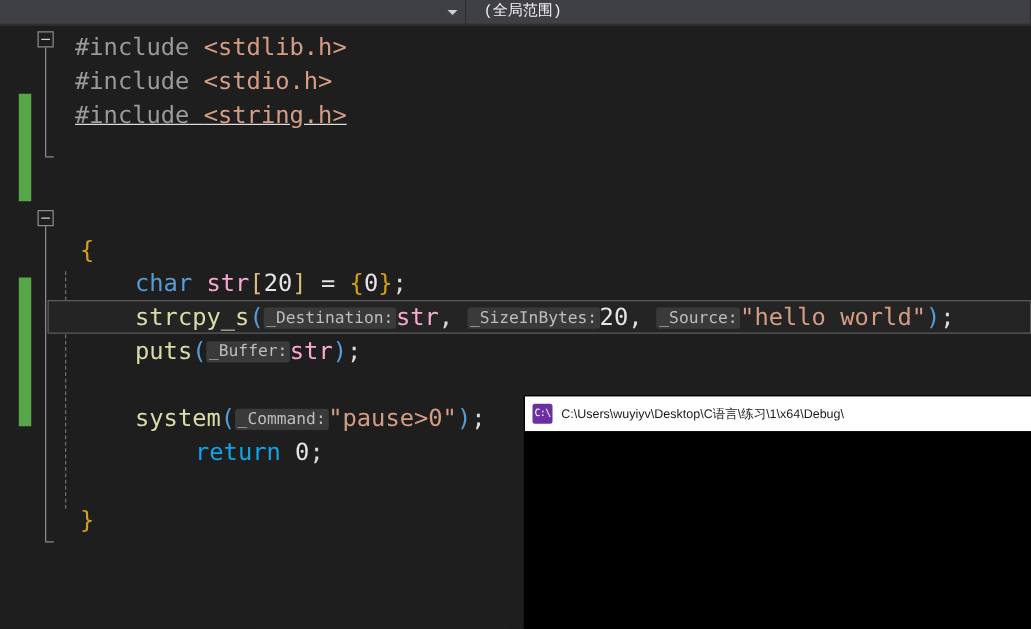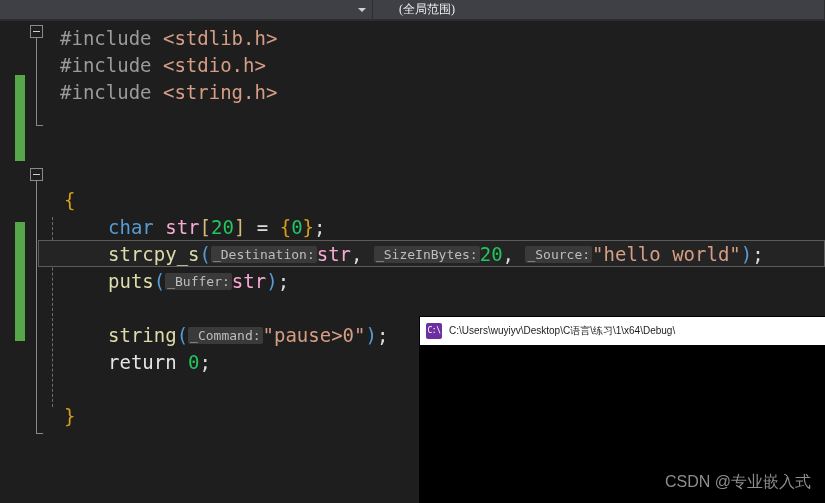--- a/index.html
+++ b/index.html
@@ -45,22 +45,21 @@
     width: 0; height: 0;
     border-left: 4px solid transparent;
     border-right: 4px solid transparent;
     border-top: 4px solid #d0d0d0;
   }
   .nav-label {
     color: #f0f0f0;
     font-size: 12px;
     line-height: 19px;
     white-space: nowrap;
-    font-family: Liberation Serif, serif;
-    margin-left: 12px;
+    font-family: Liberation Mono, monospace;
   }
   .nav-sep {
     position: absolute;
     left: 0; top: 19px;
     width: 825px; height: 2px;
     background: #2d2d30;
   }
 
   
   .editor {
@@ -128,24 +127,24 @@
     font-size: 19px;
     line-height: 27px;
     white-space: pre;
     color: #dcdcdc;
   }
   .line { position: absolute; left: 44px; height: 27px; }
 
   .t-pre    { color: #9b9b9b; }            
   .t-inc    { color: #d69d85; }            
   .t-kw     { color: #569cd6; }            
-  .t-kw2    { color: #e5e5e5; }            
+  .t-kw2    { color: #0ea5e9; margin-left: 48px; }            
   .t-fn     { color: #dcdcaa; }            
   .t-id     { color: #f9a8d4; }            
-  .t-num    { color: #22c55e; }            
+  .t-num    { color: #e5e5e5; }            
   .t-str    { color: #d69d85; }            
   .t-punc   { color: #dcdcdc; }            
   .t-brace  { color: #d4a017; }            
   .t-brack  { color: #d7ba7d; }
   .t-paren  { color: #569cd6; }
 
   
   .hint {
     background: #3a3a3a;
     color: #bdbdbd;
@@ -253,45 +252,44 @@
     <div class="guide" style="left:52px; top:196px; height:190px;"></div>
 
     <div class="current-line"></div>
 
     <div class="code">
 
       <div class="line" style="top:4px;"><span class="t-pre">#include</span><span class="t-punc"> </span><span class="t-inc">&lt;stdlib.h&gt;</span></div>
 
       <div class="line" style="top:31px;"><span class="t-pre">#include</span><span class="t-punc"> </span><span class="t-inc">&lt;stdio.h&gt;</span></div>
 
-      <div class="line" style="top:58px;"><span class="t-pre">#include</span><span class="t-punc"> </span><span class="t-inc">&lt;string.h&gt;</span></div>
+      <div class="line" style="top:58px;text-decoration:underline;"><span class="t-pre">#include</span><span class="t-punc"> </span><span class="t-inc">&lt;string.h&gt;</span></div>
 
 
       <div class="line" style="top:166px; left:48px;"><span class="t-brace">{</span></div>
 
       <div class="line" style="top:193px; left:92px;"><span class="t-kw">char</span><span class="t-punc"> </span><span class="t-id">str</span><span class="t-brack">[</span><span class="t-num">20</span><span class="t-brack">]</span><span class="t-punc"> = </span><span class="t-brace">{</span><span class="t-num">0</span><span class="t-brace">}</span><span class="t-punc">;</span></div>
 
       <div class="line" style="top:220px; left:92px;"><span class="t-fn">strcpy_s</span><span class="t-paren">(</span><span class="hint">_Destination:</span><span class="t-id">str</span><span class="t-punc">, </span><span class="hint">_SizeInBytes:</span><span class="t-num">20</span><span class="t-punc">, </span><span class="hint">_Source:</span><span class="t-str">"hello world"</span><span class="t-paren">)</span><span class="t-punc">;</span></div>
 
       <div class="line" style="top:247px; left:92px;"><span class="t-fn">puts</span><span class="t-paren">(</span><span class="hint">_Buffer:</span><span class="t-id">str</span><span class="t-paren">)</span><span class="t-punc">;</span></div>
 
-      <div class="line" style="top:301px; left:92px;"><span class="t-fn">string</span><span class="t-paren">(</span><span class="hint">_Command:</span><span class="t-str">"pause&gt;0"</span><span class="t-paren">)</span><span class="t-punc">;</span></div>
+      <div class="line" style="top:301px; left:92px;"><span class="t-fn">system</span><span class="t-paren">(</span><span class="hint">_Command:</span><span class="t-str">"pause&gt;0"</span><span class="t-paren">)</span><span class="t-punc">;</span></div>
 
       <div class="line" style="top:328px; left:92px;"><span class="t-kw2">return</span><span class="t-punc"> </span><span class="t-num">0</span><span class="t-punc">;</span></div>
 
       <div class="line" style="top:382px; left:48px;"><span class="t-brace">}</span></div>
 
     </div>
   </div>
 
   <div class="console">
     <div class="console-title">
       <span class="console-icon">
           <span>C:\</span>
         </span>
       <span class="console-title-text">C:\Users\wuyiyv\Desktop\C语言\练习\1\x64\Debug\</span>
     </div>
     <div class="console-body">
-      <div class="watermark">CSDN @专业嵌入式</div>
     </div>
   </div>
 
 </div>
 
 </body></html>

